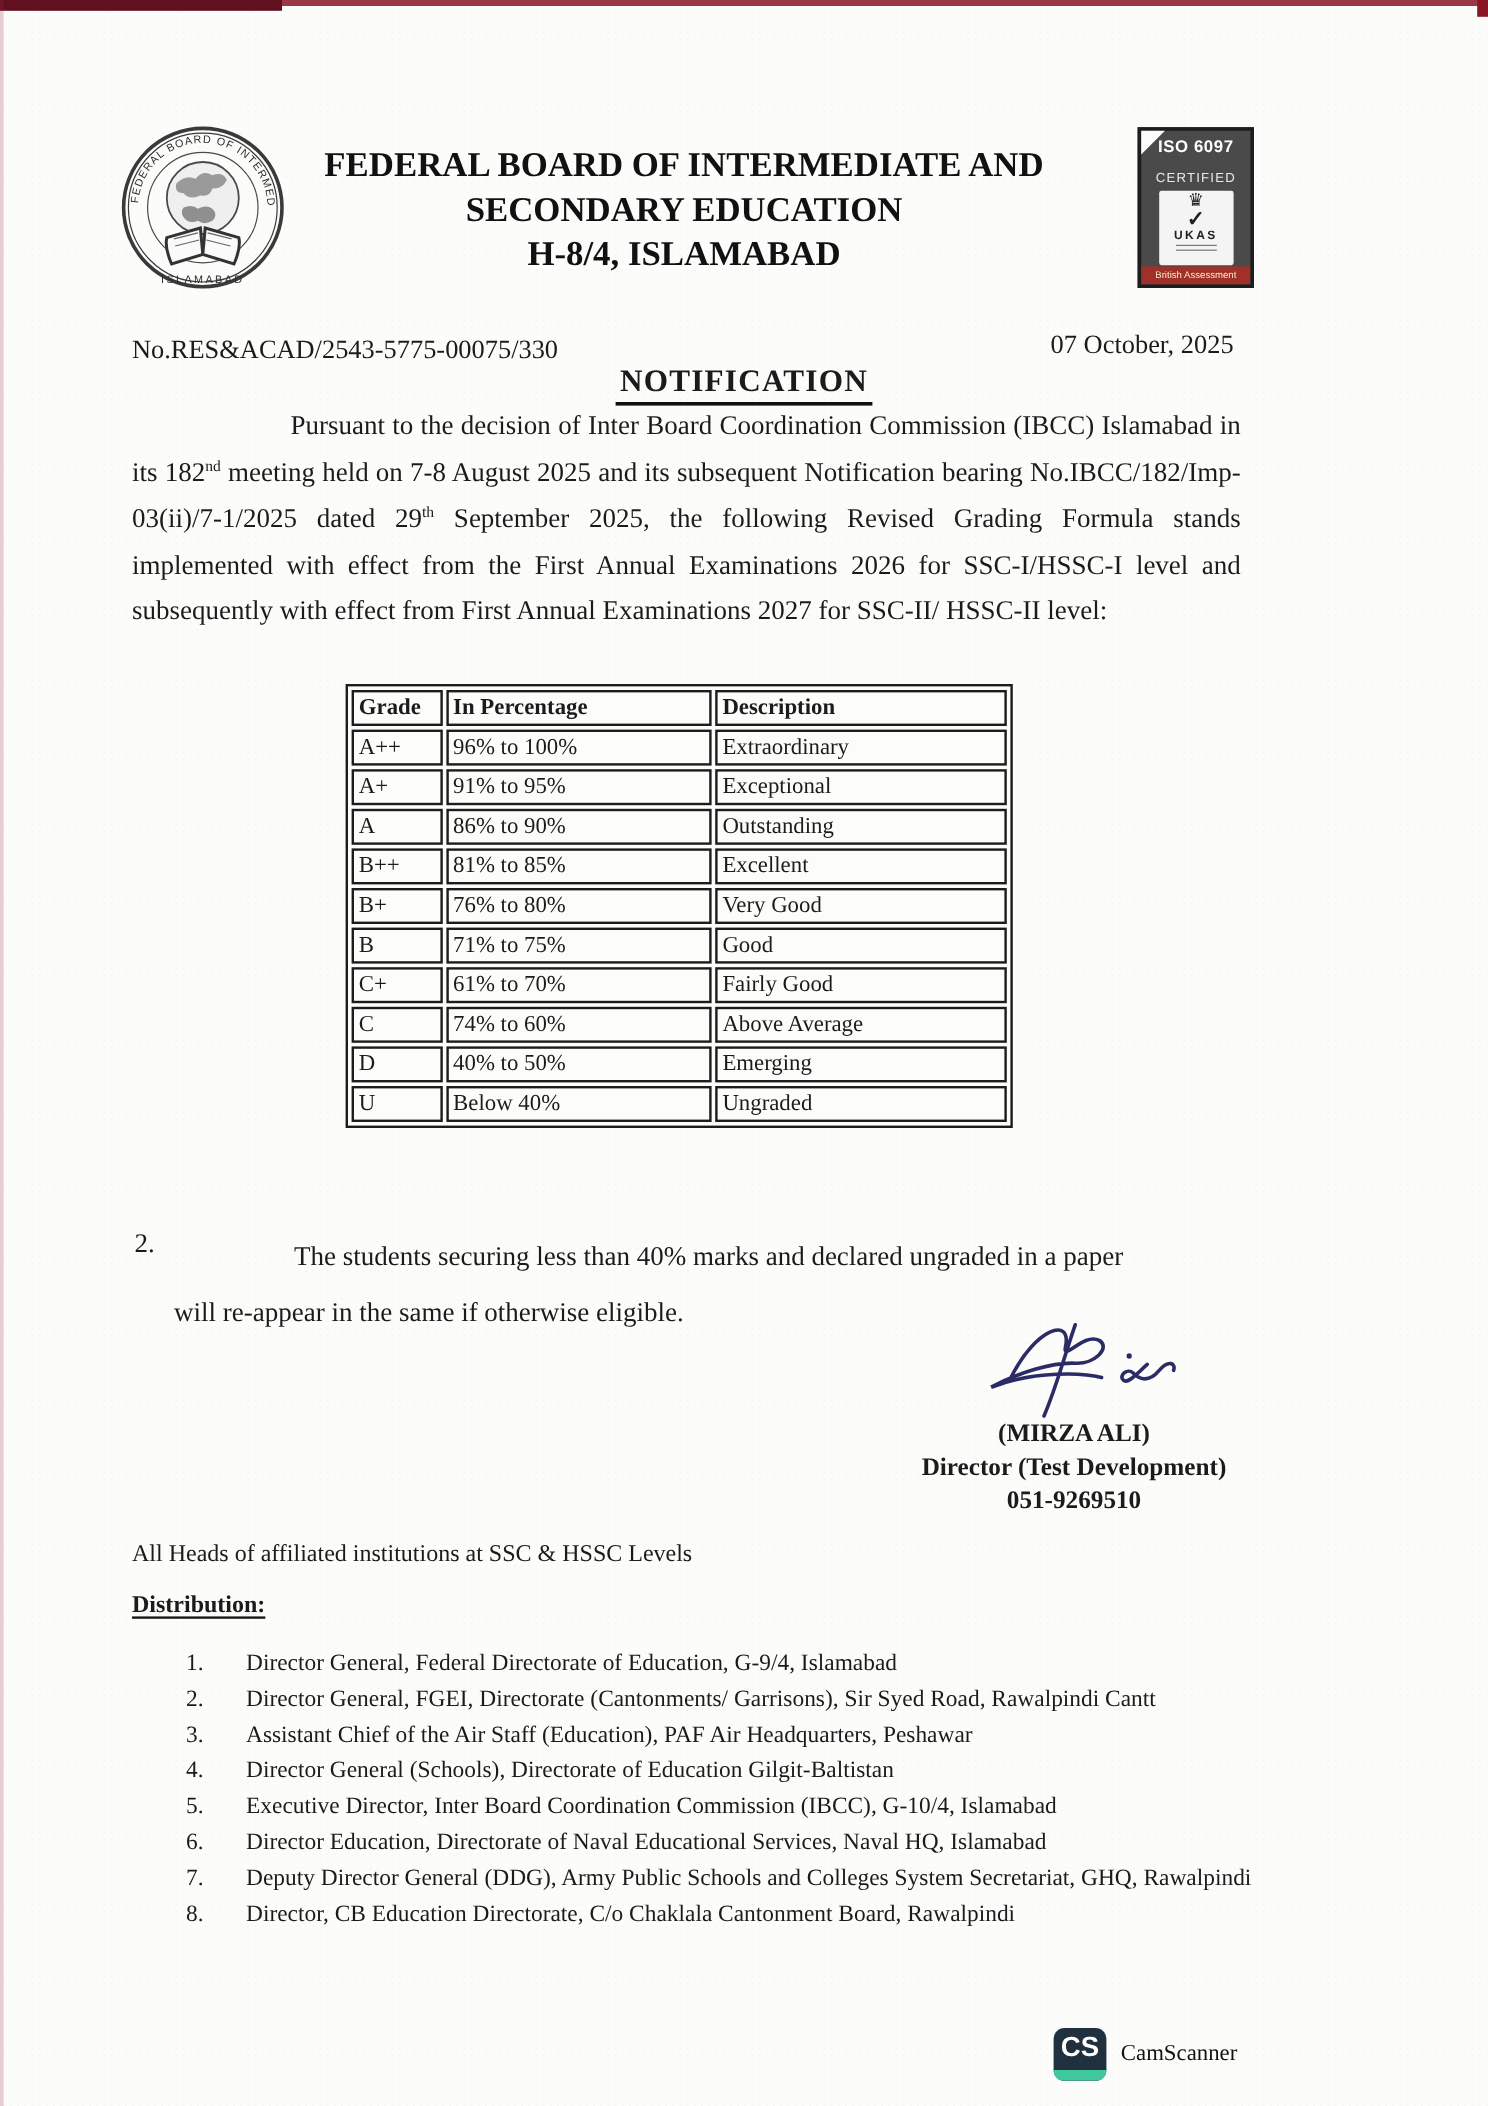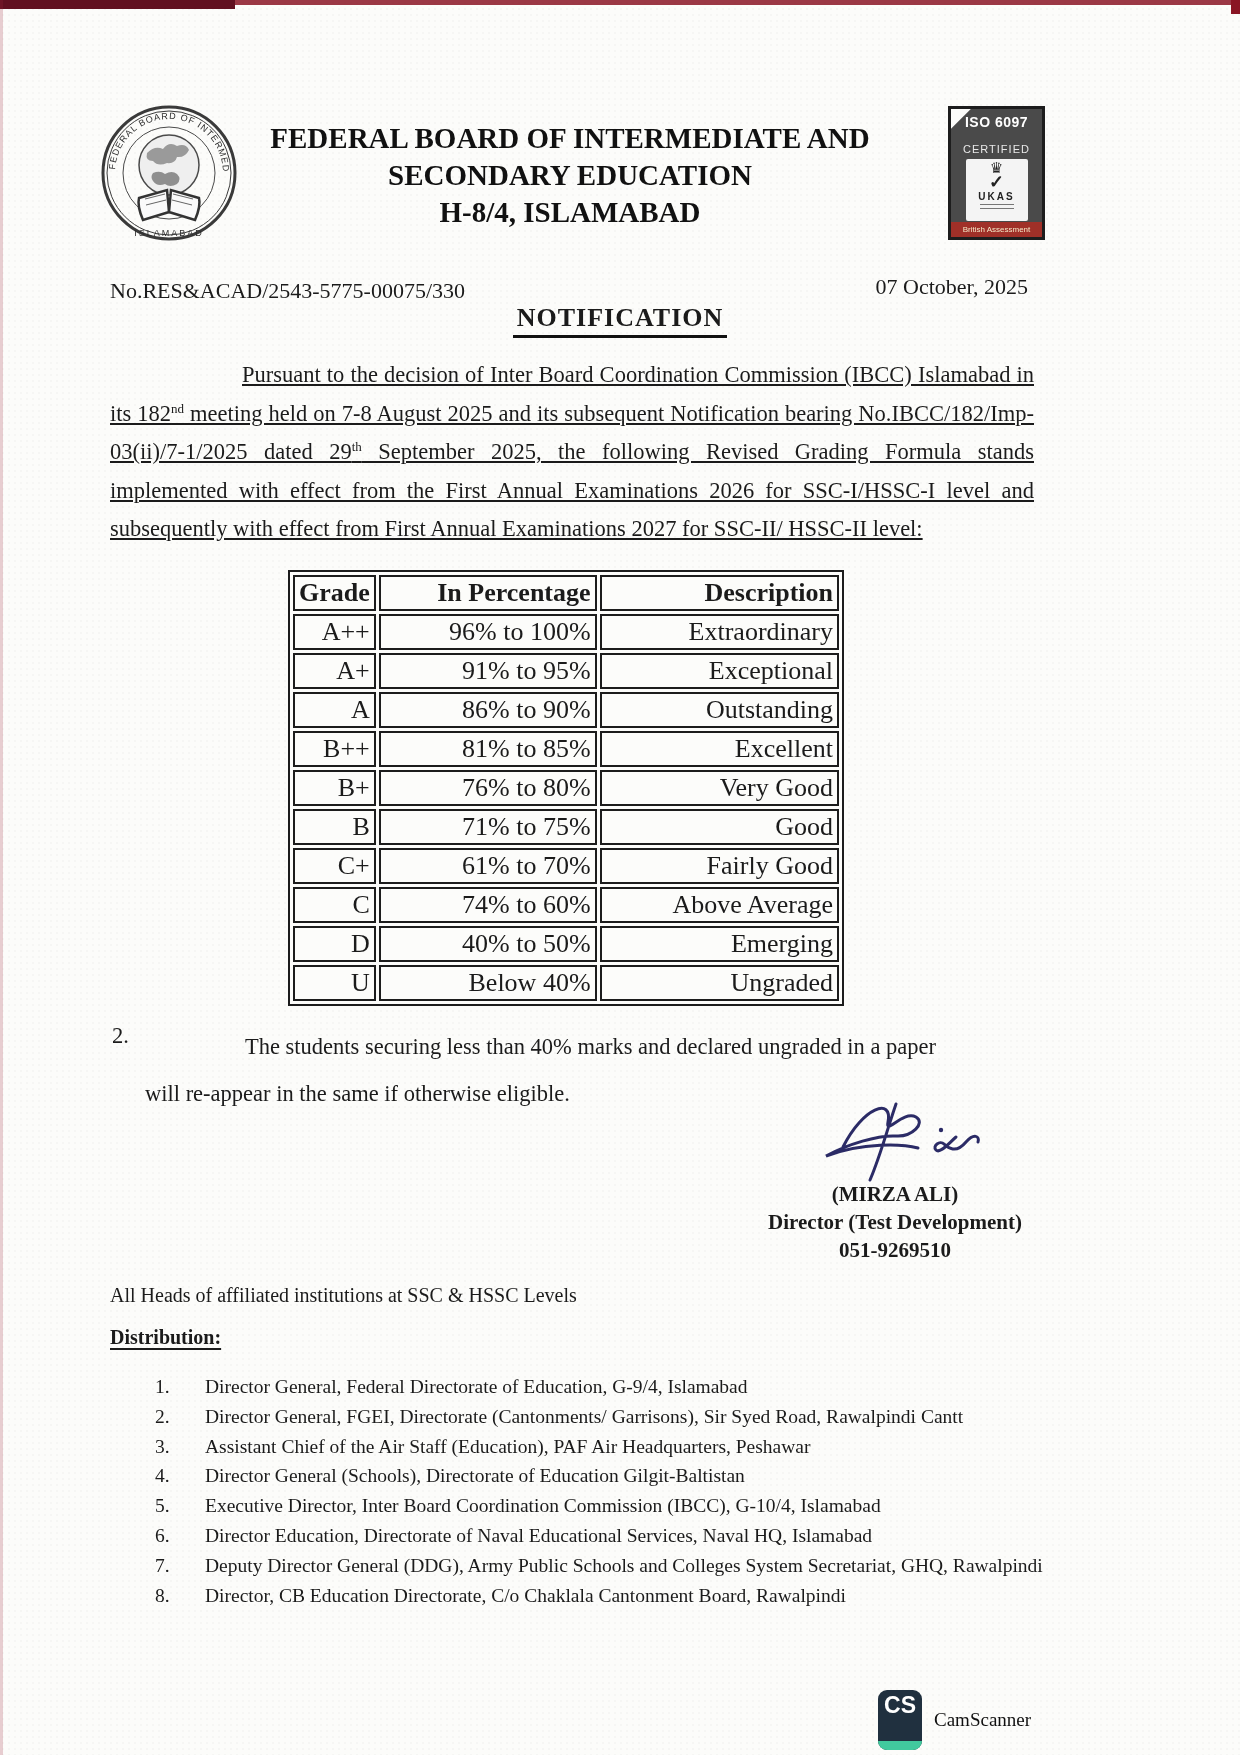--- a/index.html
+++ b/index.html
@@ -36,26 +36,26 @@
 
   
   .ref-no{position:absolute;left:110px;top:278px;font-size:22px;}
   .ref-date{position:absolute;right:212px;top:274px;font-size:22px;}
 
   
   .doc-title-wrap{position:absolute;left:0;top:303px;width:100%;text-align:center;}
   .doc-title{display:inline-block;font-size:26px;font-weight:bold;letter-spacing:1px;border-bottom:3px solid #111;padding:0 4px 2px;}
 
   
-  .para1{position:absolute;left:110px;top:356px;width:924px;font-size:22.5px;line-height:38.5px;text-align:justify;text-indent:132px;text-decoration:underline;}
+  .para1{position:absolute;left:110px;top:336px;width:924px;font-size:22.5px;line-height:38.5px;text-align:justify;text-indent:132px;}
   .para1 sup{font-size:13px;line-height:0;}
 
   
   .grade-table{position:absolute;left:288px;top:570px;width:556px;border-collapse:separate;border-spacing:3px;border:2px solid #1c1c1c;background:#fcfcfa;}
-  .grade-table td,.grade-table th{border:2px solid #1c1c1c;text-align:right;font-size:26px;padding:1px 4px;height:24px;}
+  .grade-table td,.grade-table th{border:2px solid #1c1c1c;text-align:left;font-size:19px;padding:1px 4px;height:24px;}
   .grade-table th{font-weight:bold;}
   .col-grade{width:14%;}
   .col-pct{width:41%;}
   .col-desc{width:45%;}
 
   
   .para2-num{position:absolute;left:112px;top:1023px;font-size:22.5px;}
   .para2{position:absolute;left:145px;top:1023px;width:830px;font-size:22.5px;line-height:47px;text-indent:100px;}
 
   
@@ -67,21 +67,21 @@
   
   .addressee{position:absolute;left:110px;top:1284px;font-size:20px;font-weight:normal;}
   .dist-head{position:absolute;left:110px;top:1326px;font-size:20px;font-weight:bold;text-decoration:underline;text-underline-offset:4px;text-decoration-thickness:2px;}
   .dist-list{position:absolute;left:155px;top:1372px;width:900px;font-size:19.5px;line-height:29.8px;}
   .dist-item{display:flex;}
   .dist-num{width:50px;flex:0 0 50px;}
   .dist-text{flex:1;}
 
   
   .cs-footer{position:absolute;left:878px;top:1690px;display:flex;align-items:center;}
-  .cs-icon{position:relative;width:44px;height:60px;border-radius:9px;background:#20303f;overflow:hidden;flex:0 0 44px;}
+  .cs-icon{position:relative;width:44px;height:44px;border-radius:9px;background:#20303f;overflow:hidden;flex:0 0 44px;}
   .cs-letters{position:absolute;top:2px;left:0;width:100%;text-align:center;color:#fff;font-family:"Liberation Sans",sans-serif;font-weight:bold;font-size:23px;}
   .cs-strip{position:absolute;bottom:0;left:0;width:100%;height:9px;background:#41c99e;}
   .cs-brand{margin-left:12px;font-size:19px;color:#111;}
 </style>
 </head>
 <body>
 
 <div class="page">
 
   <div class="edge-top"></div>

